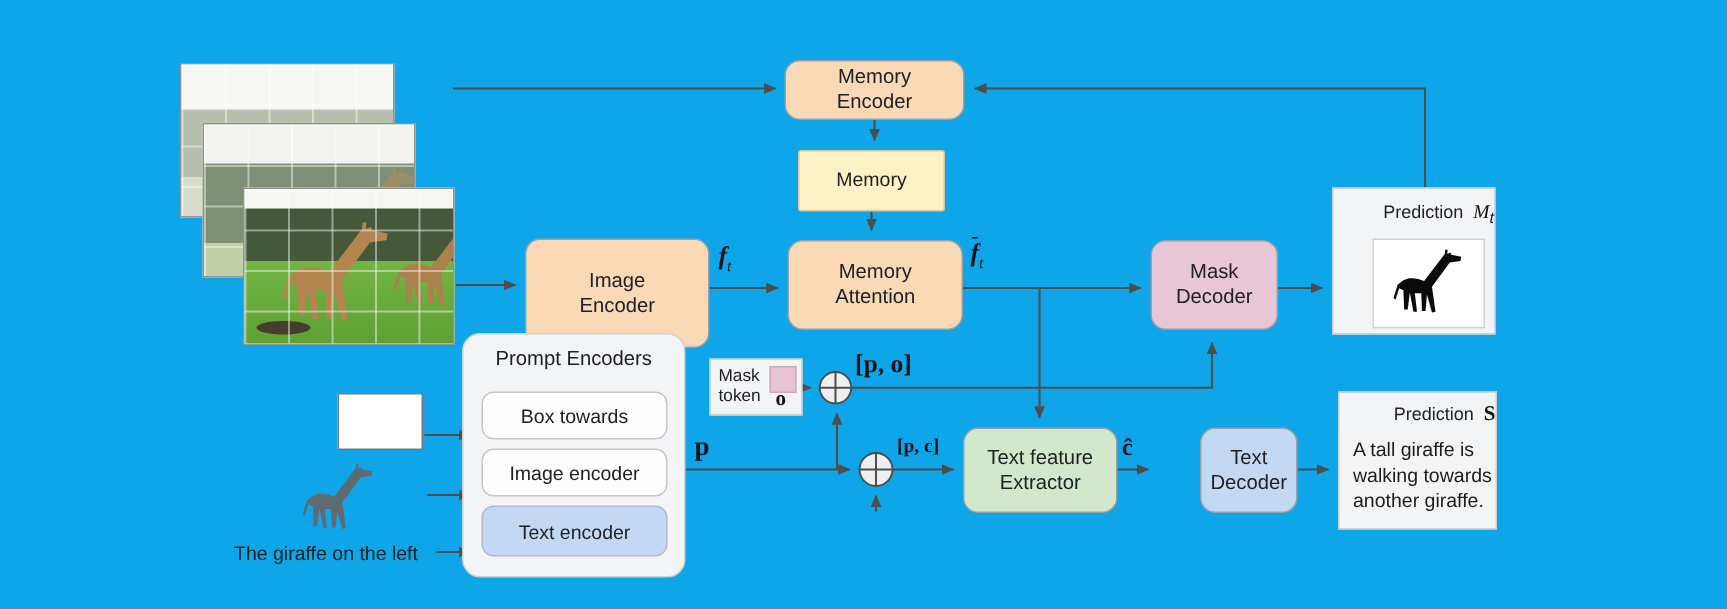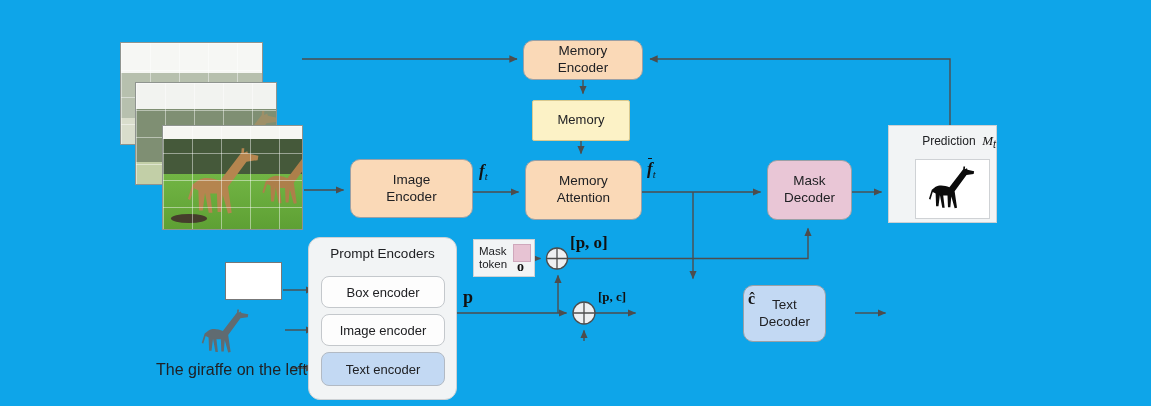--- a/index.html
+++ b/index.html
@@ -135,45 +135,47 @@
       <circle cx="584" cy="313" r="11"></circle>
       <path d="M584,302 V324 M573,313 H595" fill="none"></path>
     </g>
   </svg>
 
   <div class="node peach" style="left:523px;top:40px;width:120px;height:40px">Memory
 Encoder</div>
 
   <div class="node yellow" style="left:532px;top:100px;width:98px;height:41px;font-size:13px">Memory</div>
 
-  <div class="node peach" style="left:350px;top:159px;width:123px;height:59px">Image
+  <div class="node peach" style="left:350px;top:159px;width:123px;height:73px">Image
 Encoder</div>
 
   <div class="node peach" style="left:525px;top:160px;width:117px;height:60px">Memory
 Attention</div>
 
   <div class="node pink" style="left:767px;top:160px;width:85px;height:60px">Mask
 Decoder</div>
 
-
-  <div class="node blue" style="left:743px;top:285px;width:83px;height:57px">Text
+  <div class="node green" style="left:642px;top:285px;width:103px;height:57px">Text feature
+Extractor</div>
+
+  <div class="node blue" style="left:800px;top:285px;width:65px;height:57px">Text
 Decoder</div>
 
-  <div class="panel prompt-outer" style="left:308px;top:237px;width:149px;height:163px">
+  <div class="panel prompt-outer" style="left:308px;top:222px;width:149px;height:163px">
     <div class="pe-title">Prompt Encoders</div>
-    <div class="enc" style="top:38px">Box encoder</div>
+    <div class="enc" style="top:38px">Box towards</div>
     <div class="enc" style="top:76px">Image encoder</div>
     <div class="enc blue" style="top:114px;height:34px">Text encoder</div>
   </div>
 
   <div class="abs" style="left:225px;top:262px;width:55px;height:36px;background:#fff;border:1.5px solid #777"></div>
   <svg class="giraffe" style="left:197px;top:308px;width:57px;height:49px;fill:#676767;opacity:.92">
       <use href="#giraffe"></use>
     </svg>
-  <div class="abs" style="left:156px;top:361px;font-size:16px">The giraffe on the left</div>
+  <div class="abs" style="left:156px;top:361px;font-size:13px">The giraffe on the left</div>
 
   <div class="panel" style="left:473px;top:239px;width:62px;height:38px">
     <div class="abs small-label" style="left:5px;top:5px">Mask
 token</div>
     <div class="tok-square pink-sq" style="left:39px;top:4px;width:18px;height:18px"></div>
     <div class="math" style="left:43px;top:19px;font-size:14px;position:absolute">o</div>
   </div>
 
 
   <div class="panel" style="left:888px;top:125px;width:109px;height:98px">
@@ -181,20 +183,29 @@
       <span>Prediction</span>&nbsp;
       <span class="math" style="position:static;font-weight:normal;font-style:italic;font-size:13px">M</span><sub class="msub">t</sub>
     </div>
     <div class="pred-inner" style="left:26px;top:33px;width:73px;height:58px">
       <svg style="width:85%;height:82%;fill:#0b0b0b">
           <use href="#giraffe"></use>
         </svg>
     </div>
   </div>
 
+  <div class="panel" style="left:892px;top:261px;width:106px;height:92px">
+    <div class="pred-title">
+      <span>Prediction</span>&nbsp;
+      <span class="math" style="position:static;font-size:14px">S</span>
+    </div>
+    <div class="pred-body">A tall giraffe is
+walking towards
+another giraffe.</div>
+  </div>
 
   <div class="math" style="left:479px;top:161px;font-size:17px">
     <span style="font-style:italic">f</span><sub class="msub">t</sub>
   </div>
   <div class="math" style="left:647px;top:159px;font-size:17px">
     <span class="overbar" style="font-style:italic">f</span><sub class="msub">t</sub>
   </div>
   <div class="math" style="left:463px;top:287px;font-size:18px">p</div>
   <div class="math" style="left:570px;top:233px;font-size:17px">[p, o]</div>
   <div class="math" style="left:598px;top:289px;font-size:13px">[p, c]</div>

